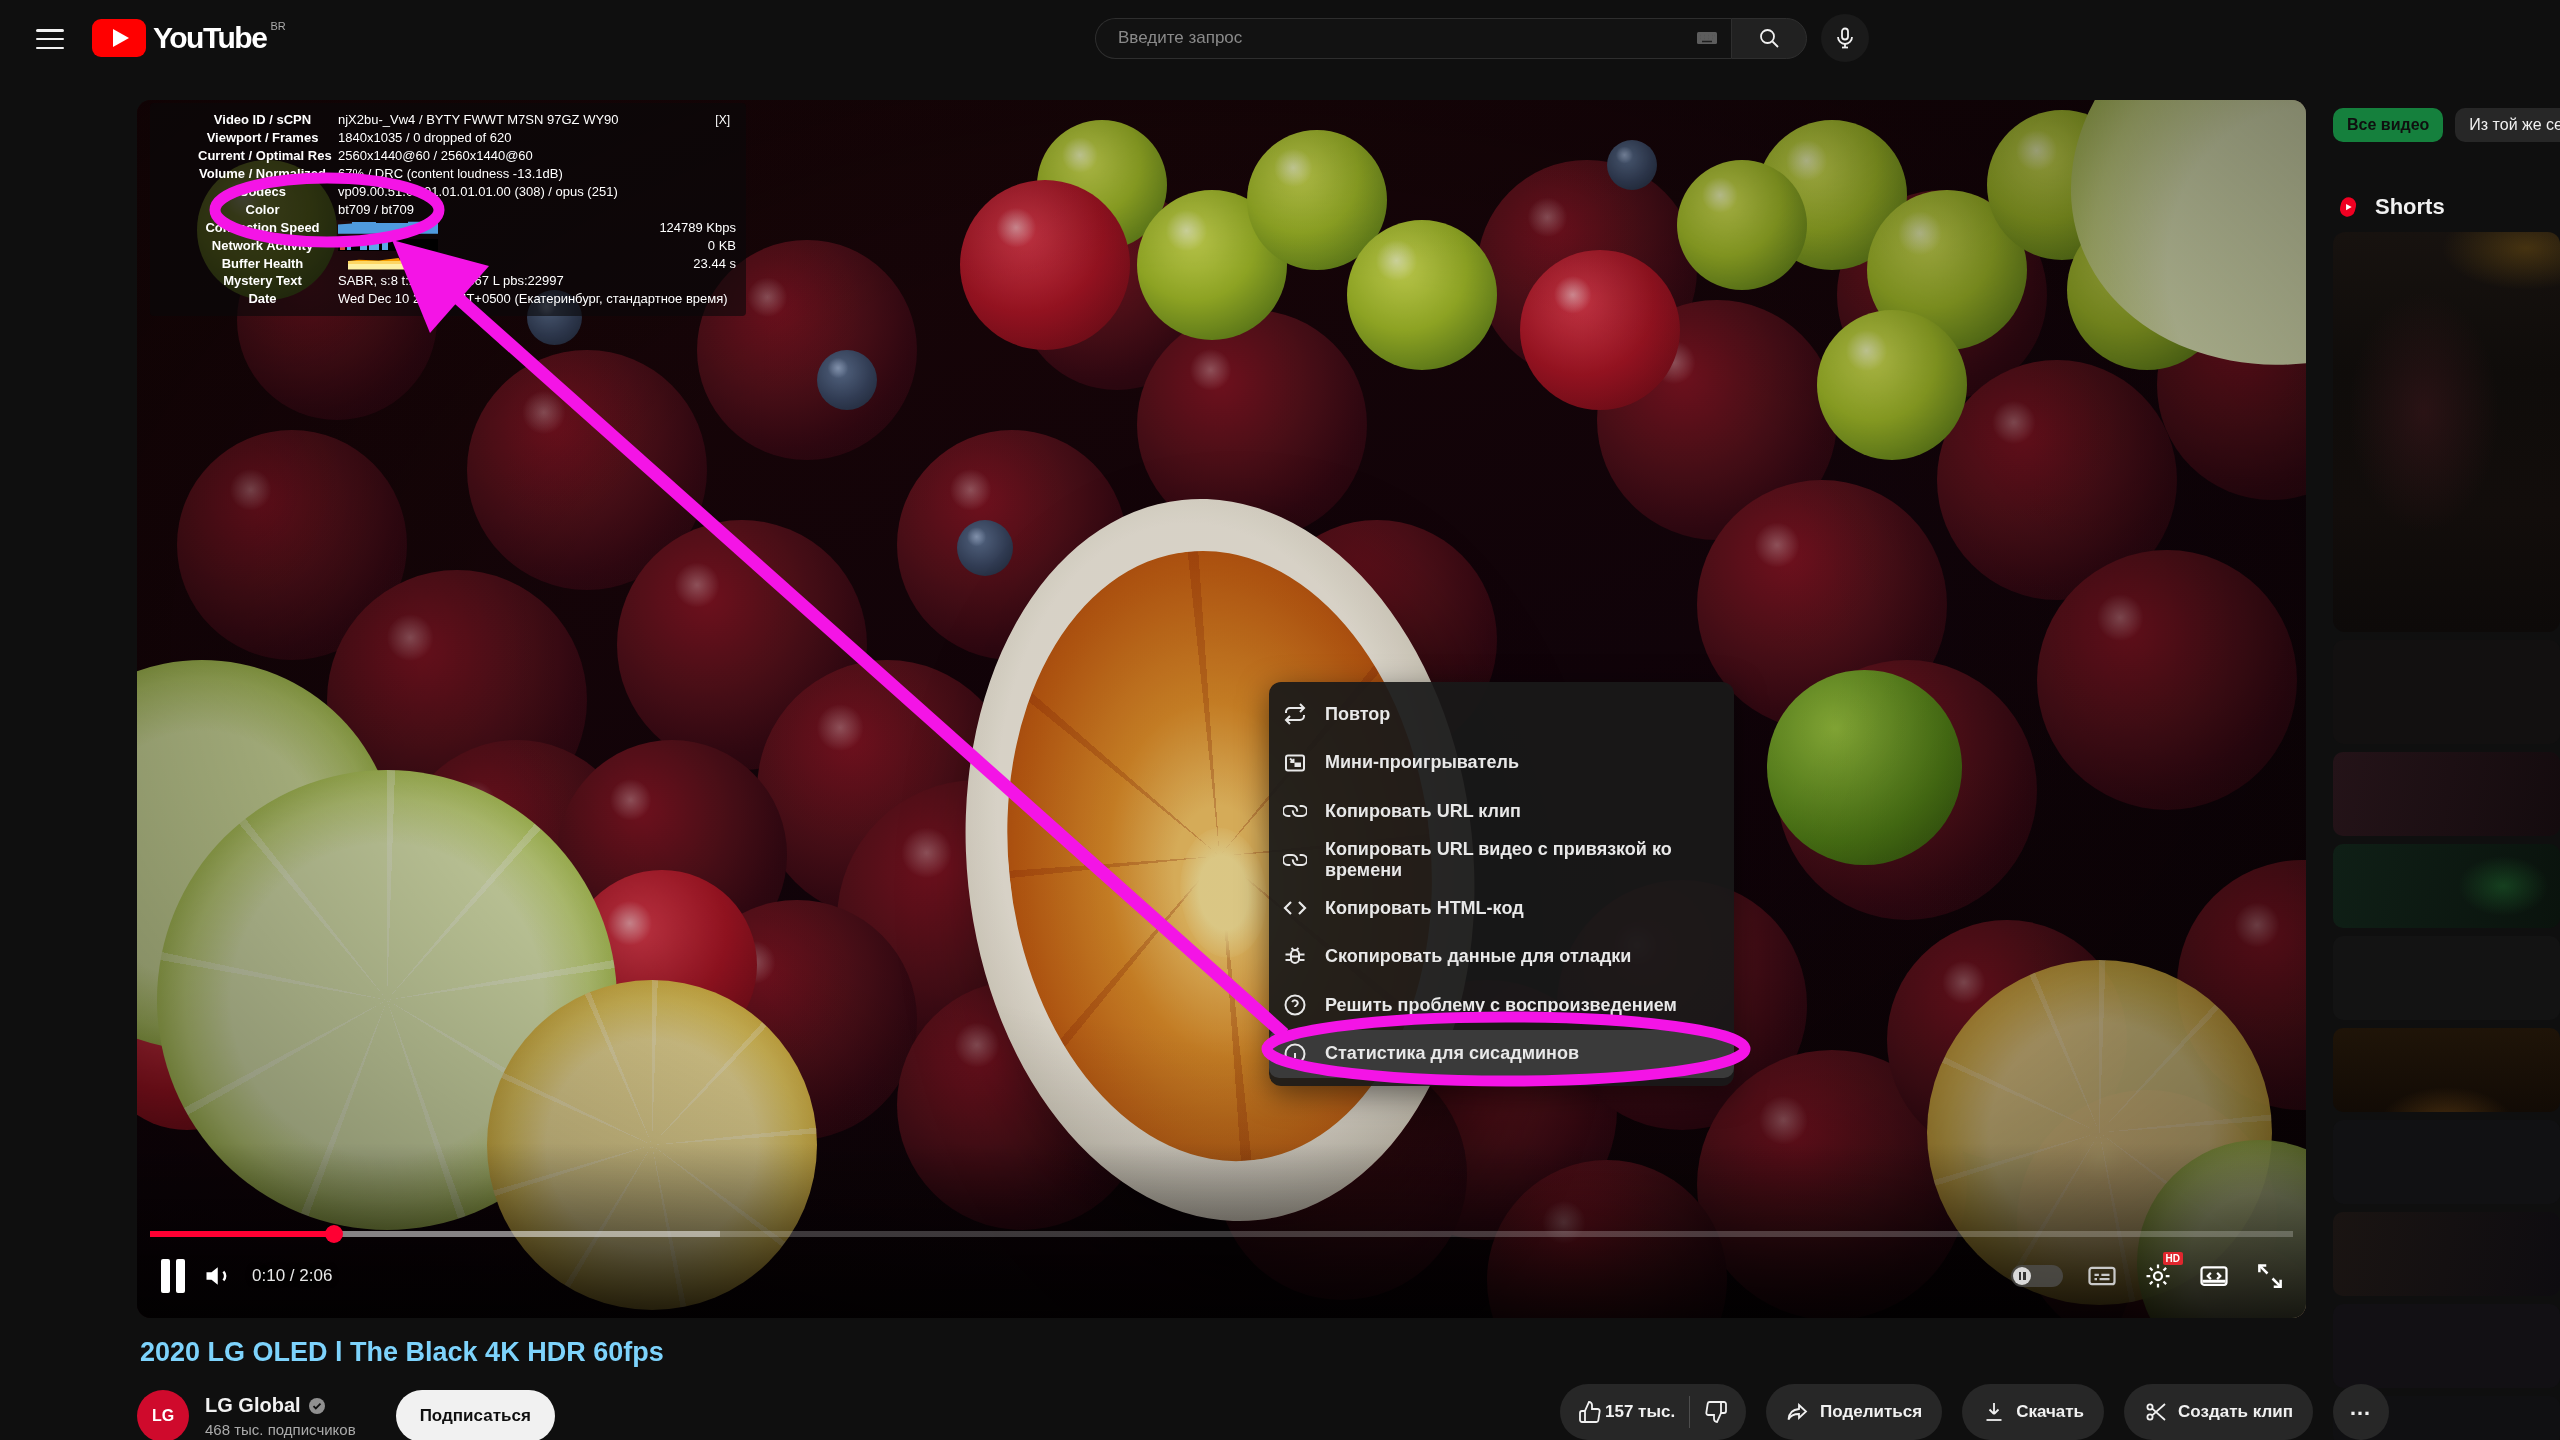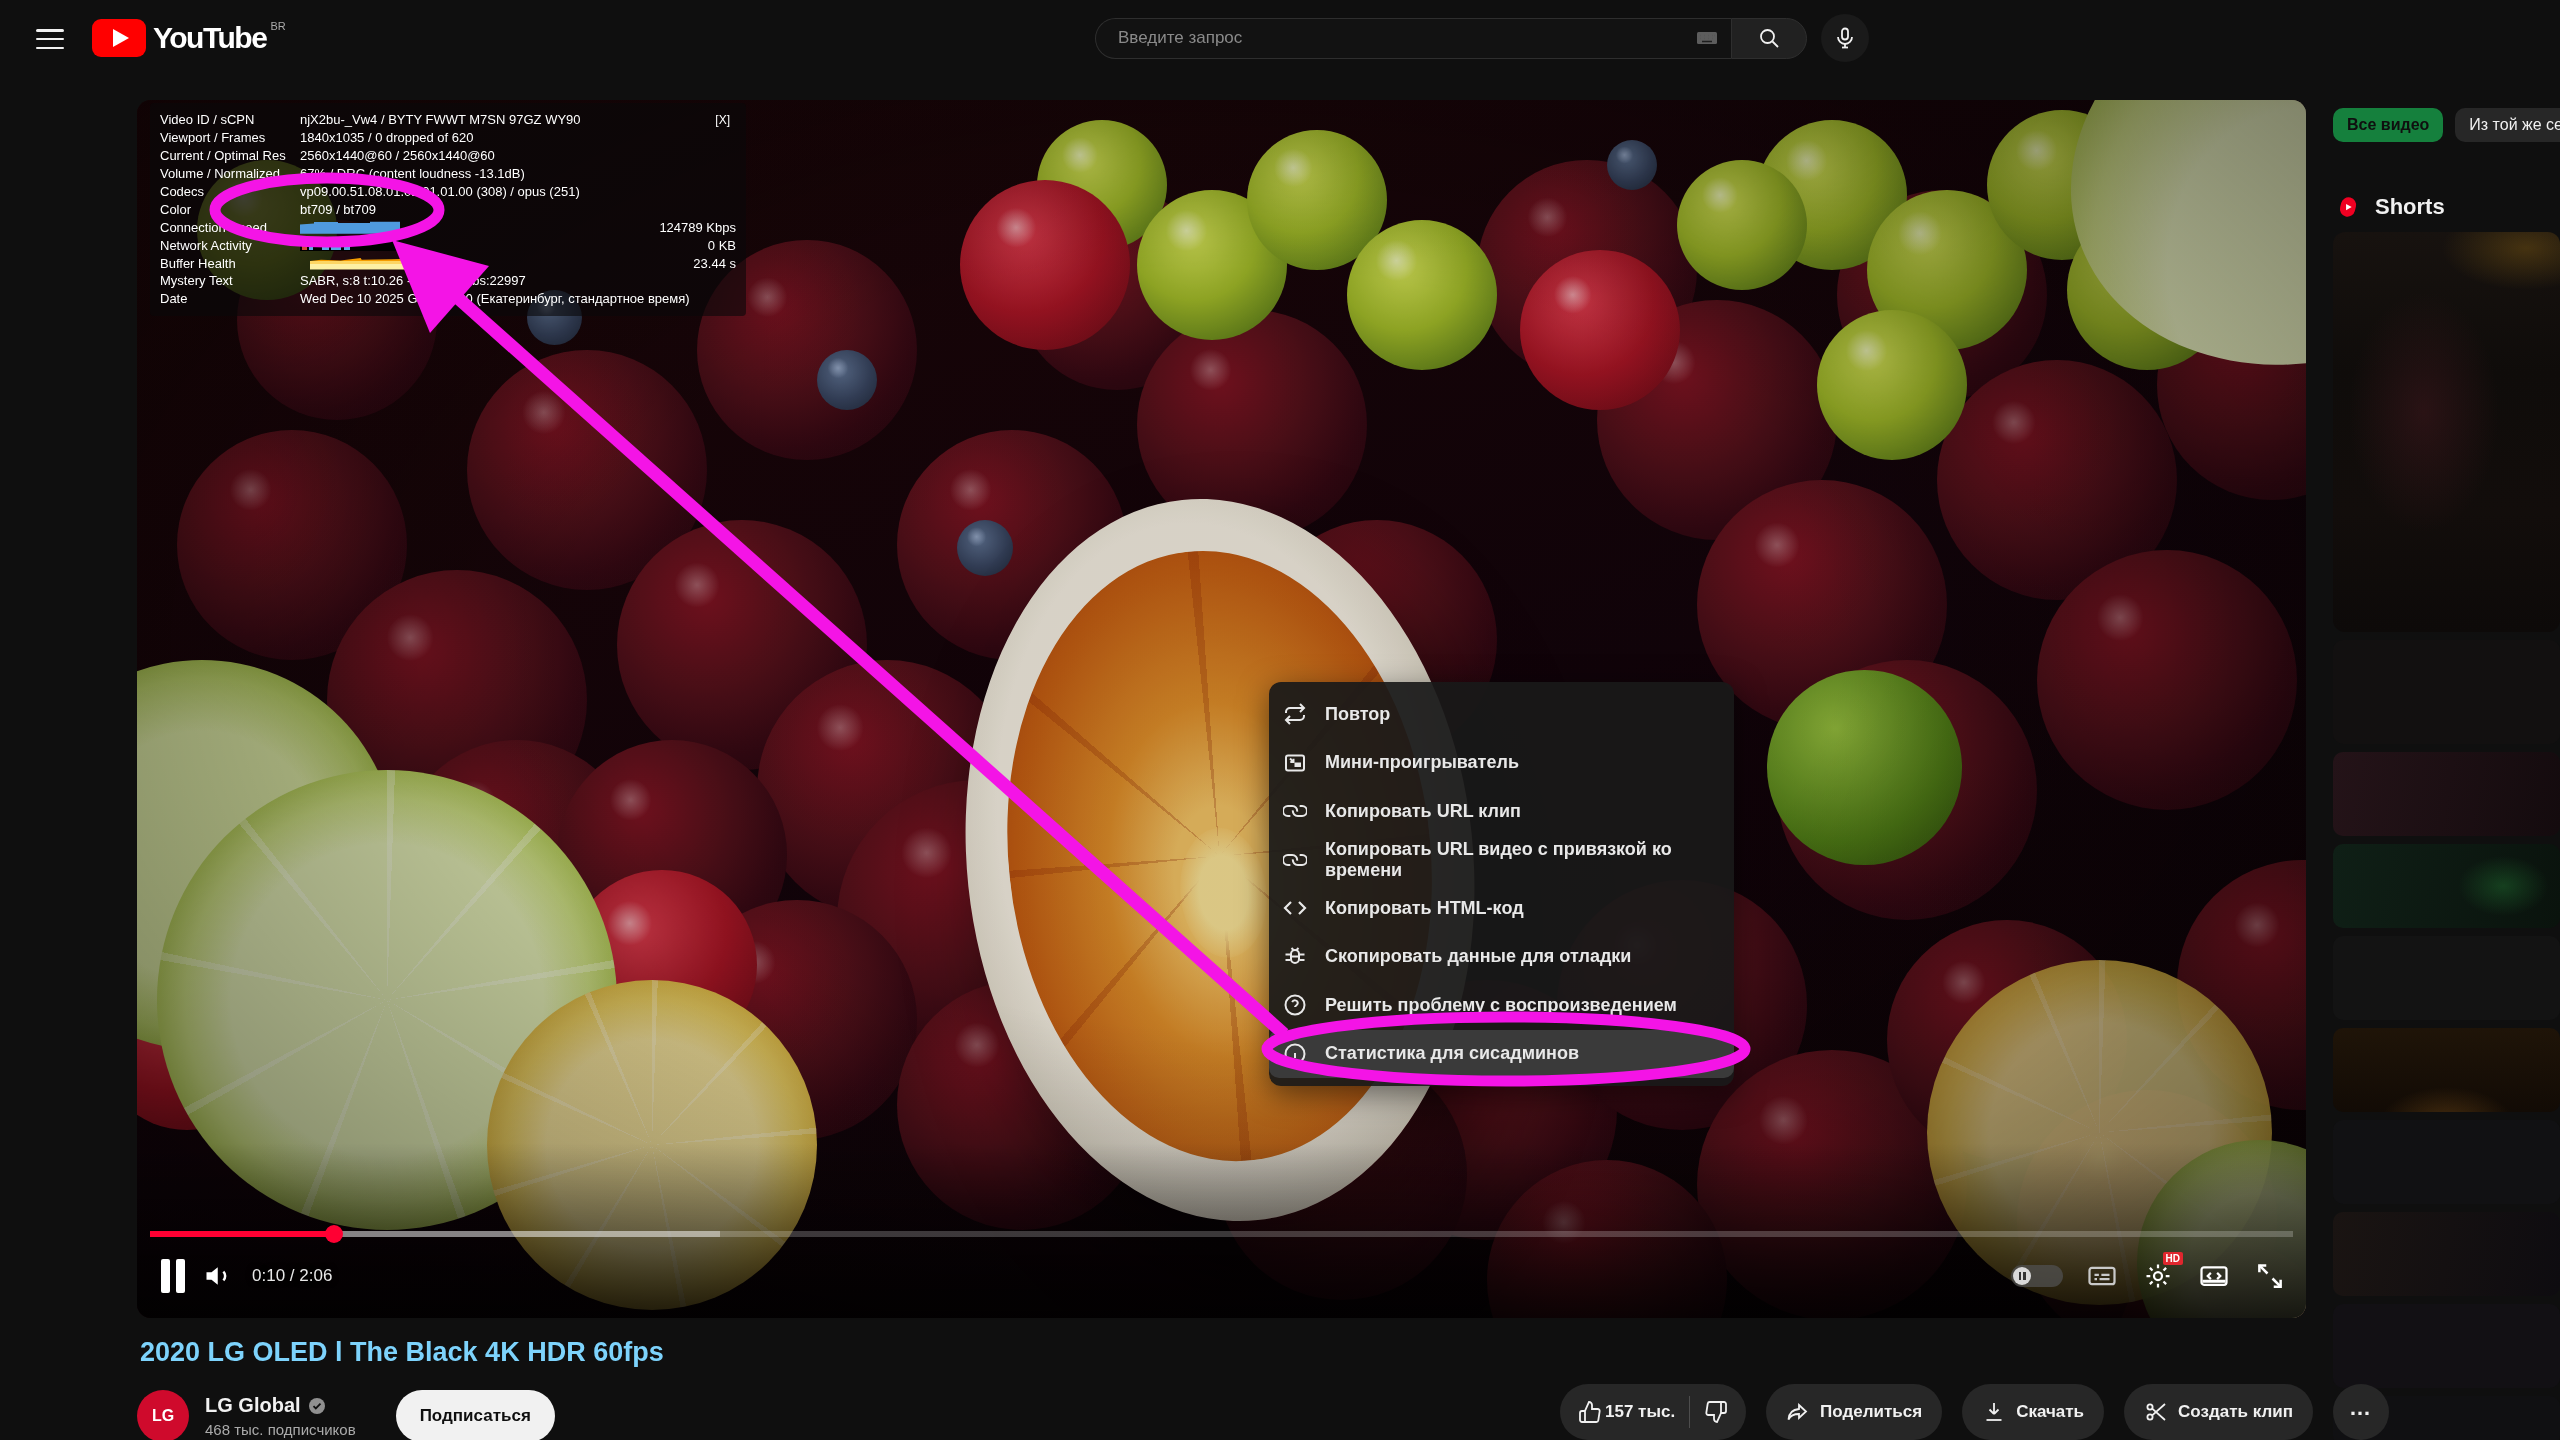--- a/index.html
+++ b/index.html
@@ -41,21 +41,21 @@
   .lime-wedge-tr { left:1930px; top:-130px; width:480px; height:390px; transform:rotate(-18deg); background: radial-gradient(ellipse at 45% 80%, #eaf0c0 0 40%, #cdd986 60%, #9cb23c 78%, #6d8a1e 90%, #49620f 100%); }
   .cup { position:absolute; left:830px; top:398px; width:506px; height:724px; border-radius:50%; transform:rotate(-6deg); background: radial-gradient(ellipse at 48% 46%, #efe9dc 0 56%, #d9d2c2 72%, #b2aa98 88%, #8d8574 100%); box-shadow: 30px 60px 90px rgba(0,0,0,.55); }
   .flesh { position:absolute; inset:52px 42px 60px 42px; border-radius:50%; background: repeating-conic-gradient(rgba(140,40,5,.28) 0deg 2deg, rgba(0,0,0,0) 2deg 45deg), radial-gradient(ellipse at 50% 54%, #edbe62 0 16%, #d98a28 38%, #c05c12 68%, #a8430c 88%, #b86a1a 100%); }
   .flesh::after { content:""; position:absolute; left:50%; top:56%; width:86px; height:130px; margin:-65px 0 0 -43px; border-radius:50%; background:radial-gradient(ellipse, #f3dd93 0 40%, rgba(243,221,147,0) 75%); }
   .art-dim { position:absolute; inset:0; background: radial-gradient(ellipse at 50% 45%, rgba(0,0,0,0) 40%, rgba(0,0,0,.45) 100%), linear-gradient(rgba(0,0,0,.10),rgba(0,0,0,.10)); }
   .bottom-shade { position:absolute; left:0; right:0; bottom:0; height:175px; background:linear-gradient(rgba(0,0,0,0), rgba(0,0,0,.78)); }
 
   
   .stats { position:absolute; left:13px; top:3px; width:596px; height:213px; background:rgba(10,8,10,.62); border-radius:4px; padding:8px 10px; color:#fff; font-size:13px; z-index:8; }
   .srow { height:17.9px; display:flex; align-items:center; white-space:nowrap; }
-  .slabel { width:129px; text-align:left; font-weight:normal; margin-right:11px; flex:none; }
+  .slabel { width:129px; text-align:center; font-weight:bold; margin-right:11px; flex:none;margin-left:38px; }
   .sval { letter-spacing:0; }
   .sright { margin-left:auto; }
   .g-conn { width:100px; height:13px; background:linear-gradient(to right,#4f9ade 0 100%); clip-path:polygon(0 28%,14% 20%,14% 10%,38% 10%,38% 18%,70% 18%,70% 8%,100% 8%,100% 100%,0 100%); }
   .g-net { width:100px; height:12px; background:#000 linear-gradient(#000,#000); position:relative; }
   .g-net i { position:absolute; bottom:1px; background:#5da8e8; }
   .g-buf { width:110px; height:13px; background:linear-gradient(#f59d00 0 28%, #fdd663 28% 52%, #fdf0a4 52% 100%); clip-path:polygon(0 35%,10% 25%,28% 30%,46% 12%,47% 25%,74% 20%,100% 15%,100% 100%,0 100%); margin-left:10px; }
   .stats-close { position:absolute; right:16px; top:10px; font-size:12px; color:#fff; cursor:pointer; }
 
   
   .cmenu { position:absolute; left:1132px; top:582px; width:465px; height:404px; padding:8px 0; border-radius:12px; background:rgba(25,25,25,.93); box-shadow:0 8px 30px rgba(0,0,0,.5); z-index:9; }

